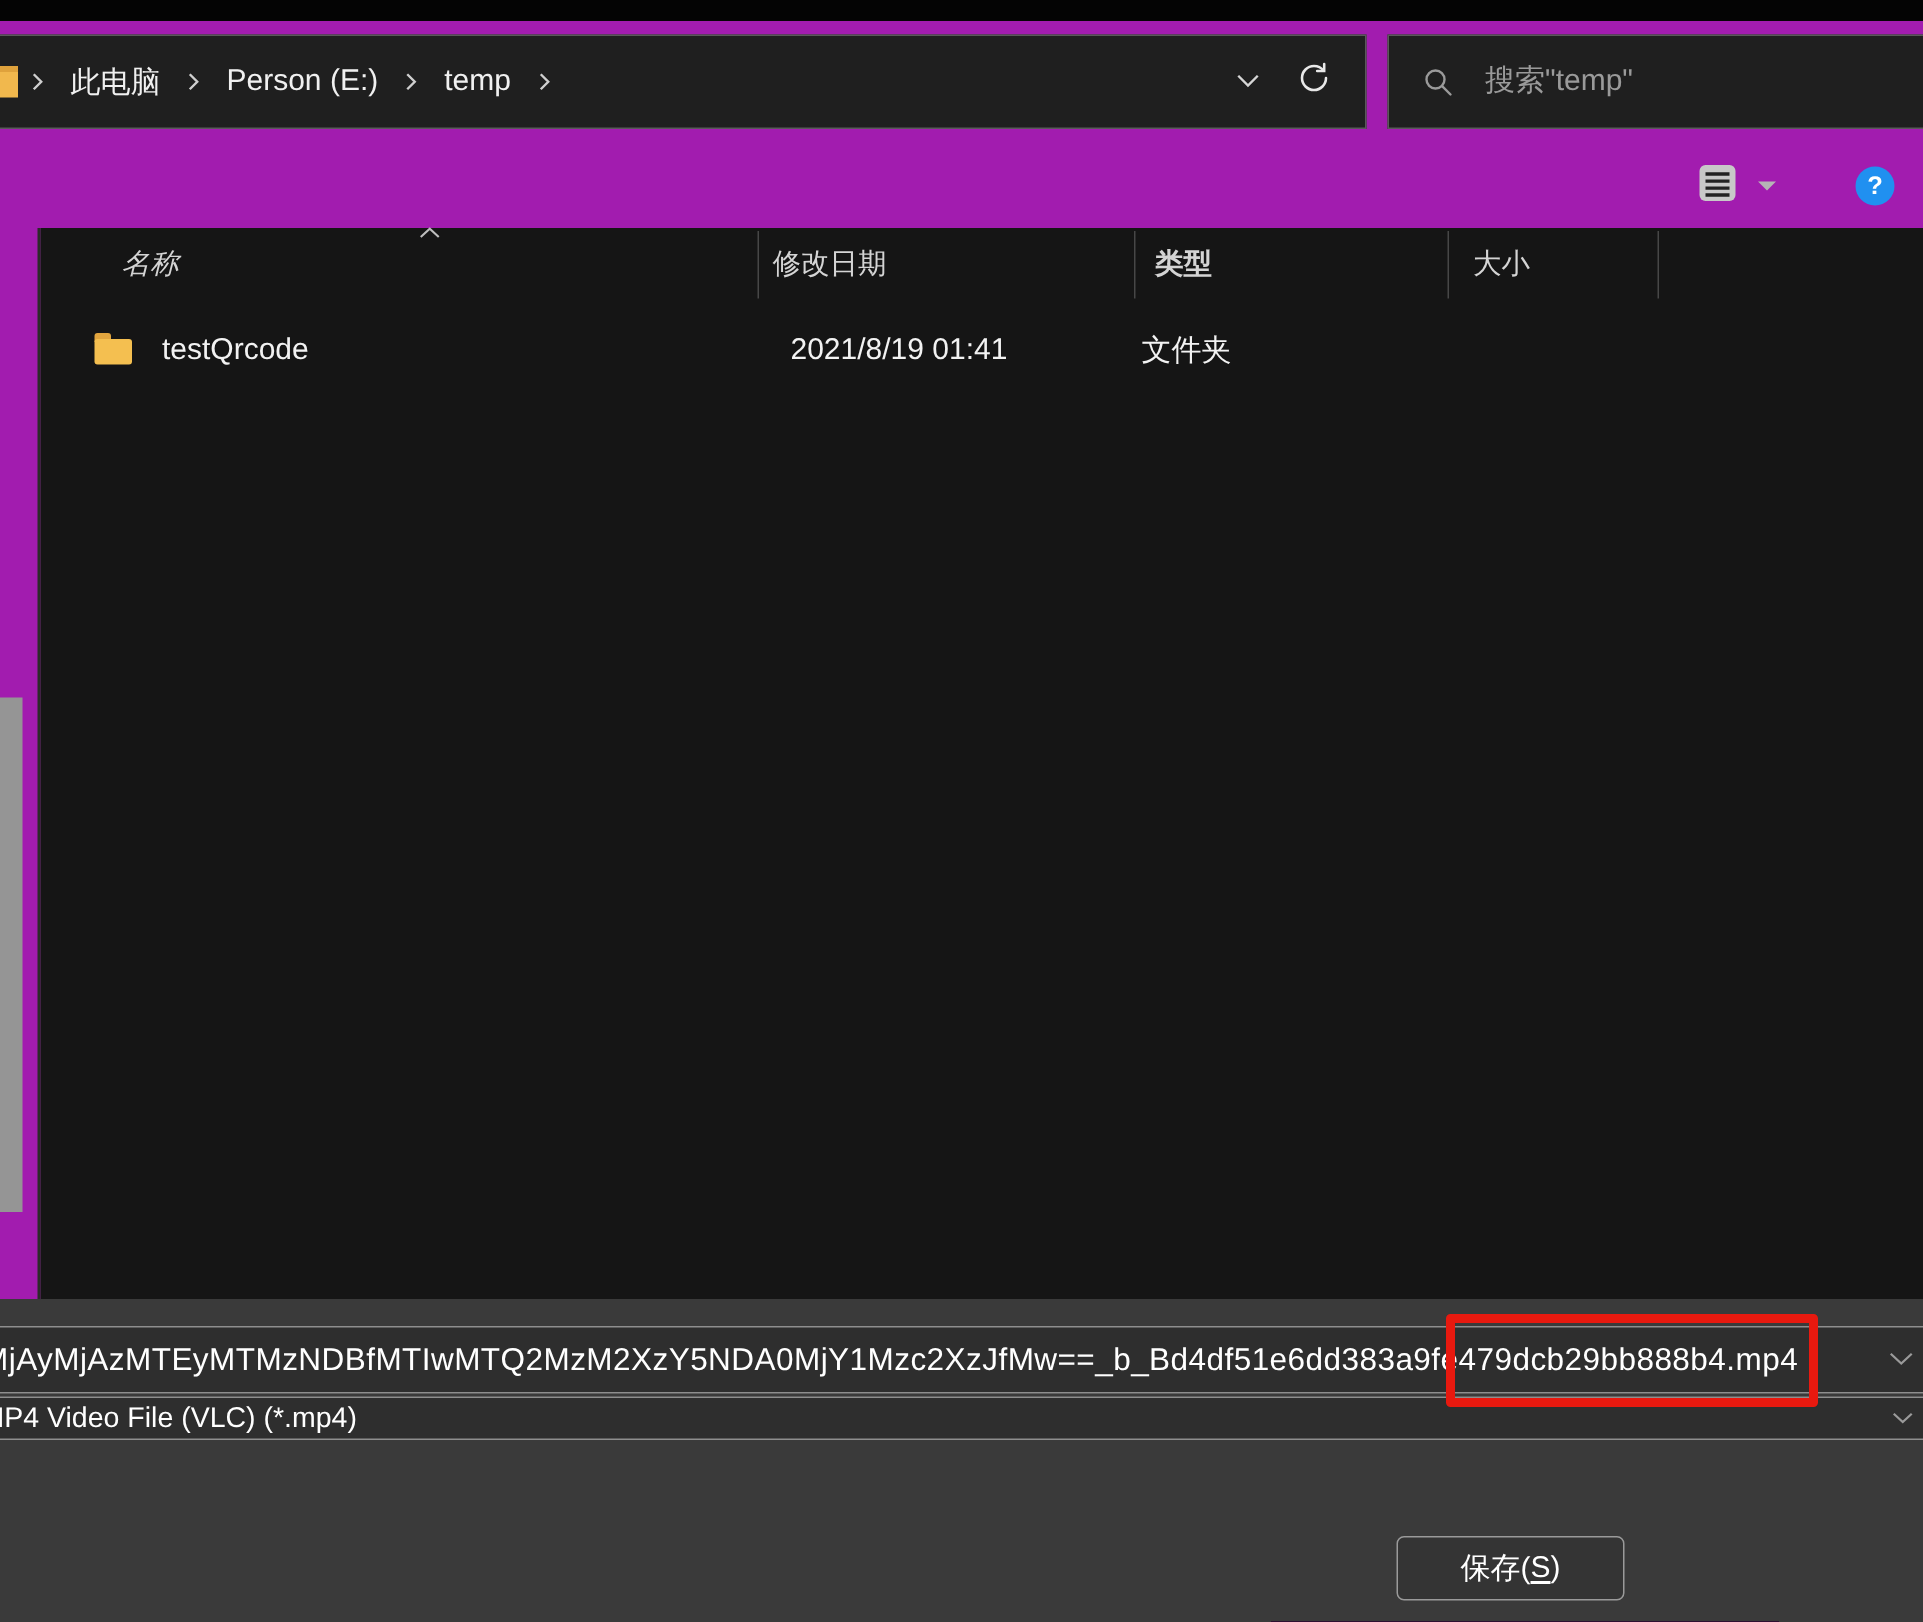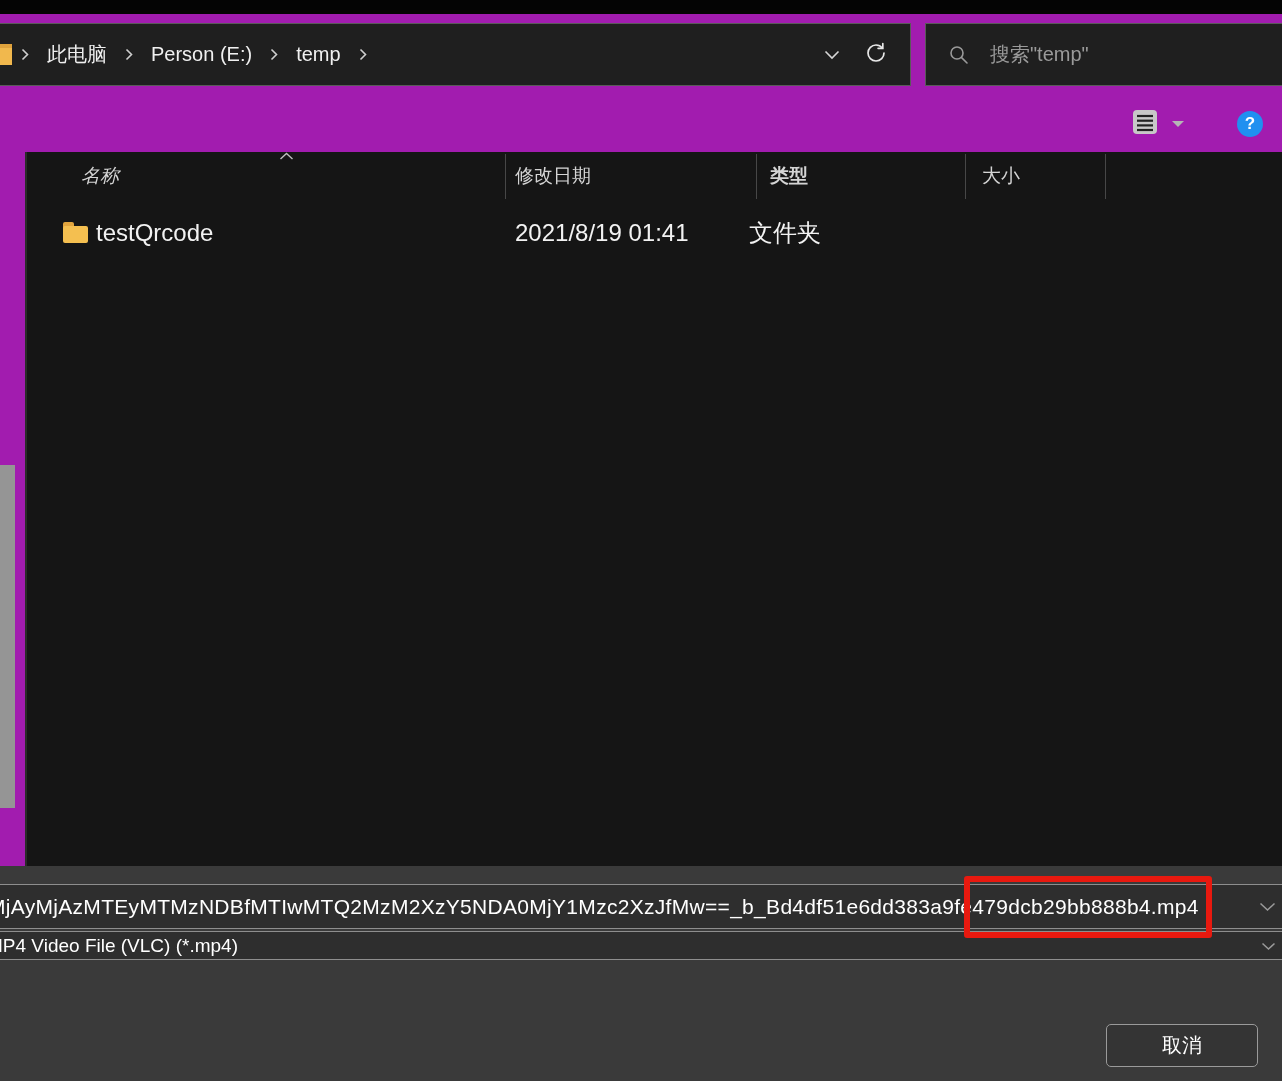--- a/index.html
+++ b/index.html
@@ -29,21 +29,21 @@
        color:#fff;font-size:17px;font-weight:bold;display:flex;align-items:center;justify-content:center;}
   
   .list-pane{position:absolute;left:27px;top:152px;width:1255px;height:714px;background:#151515;}
   .nav-divider{position:absolute;left:25px;top:152px;width:2px;height:714px;background:#2b2b2b;}
   .scroll-thumb{position:absolute;left:0;top:465px;width:15px;height:343px;background:#959595;}
   .col-header{position:absolute;top:152px;height:48px;display:flex;align-items:center;
        color:#d4d4d4;font-size:19px;cursor:default;}
   .col-div{position:absolute;top:154px;width:1px;height:45px;background:#474747;}
   .sort-caret{position:absolute;left:279px;top:147px;}
   .file-row{position:absolute;left:27px;top:213px;width:1160px;height:40px;}
-  .row-cell{position:absolute;top:0;height:40px;display:flex;align-items:center;color:#f2f2f2;font-size:24px;}
+  .row-cell{position:absolute;top:0;height:40px;display:flex;align-items:center;color:#f2f2f2;font-size:20px;margin-left:12px;}
   .folder-icon{position:absolute;left:36px;top:9px;width:25px;height:21px;}
   .folder-icon .tab{position:absolute;left:0;top:0;width:11px;height:6px;background:#e2a53e;border-radius:2px 2px 0 0;}
   .folder-icon .fbody{position:absolute;left:0;top:4px;width:25px;height:17px;background:#f4bf50;border-radius:2px;}
   
   .footer{position:absolute;left:0;top:866px;width:1282px;height:215px;background:#3a3a3a;}
   .fname-box{position:absolute;left:-16px;top:18px;width:1316px;height:45px;box-sizing:border-box;
        background:#2e2e2e;border-top:1px solid #8e8e8e;border-bottom:1px solid #8e8e8e;
        display:flex;align-items:center;}
   .fname-text{white-space:nowrap;font-size:21px;letter-spacing:0.3px;color:#fff;padding-left:4px;}
   .fn-highlight{position:relative;display:inline-block;text-align:right;}
@@ -177,16 +177,20 @@
 
     <div class="ftype-box">
       <div class="ftype-text">MP4 Video File (VLC) (*.mp4)</div>
       <span class="combo-chevron">
         <svg width="15" height="9" viewBox="0 0 15 9">
             <polyline points="1.5,1.5 7.5,7 13.5,1.5" fill="none" stroke="#9a9a9a" stroke-width="1.5"></polyline>
           </svg>
       </span>
     </div>
 
-    <div class="dlg-btn cancel">取消</div>
+    <div class="dlg-btn save">
+      <span>保存(</span>
+        <span class="ukey">S</span>
+        <span>)</span>
+    </div>
   </div>
 
 </div>
 
 </body></html>

